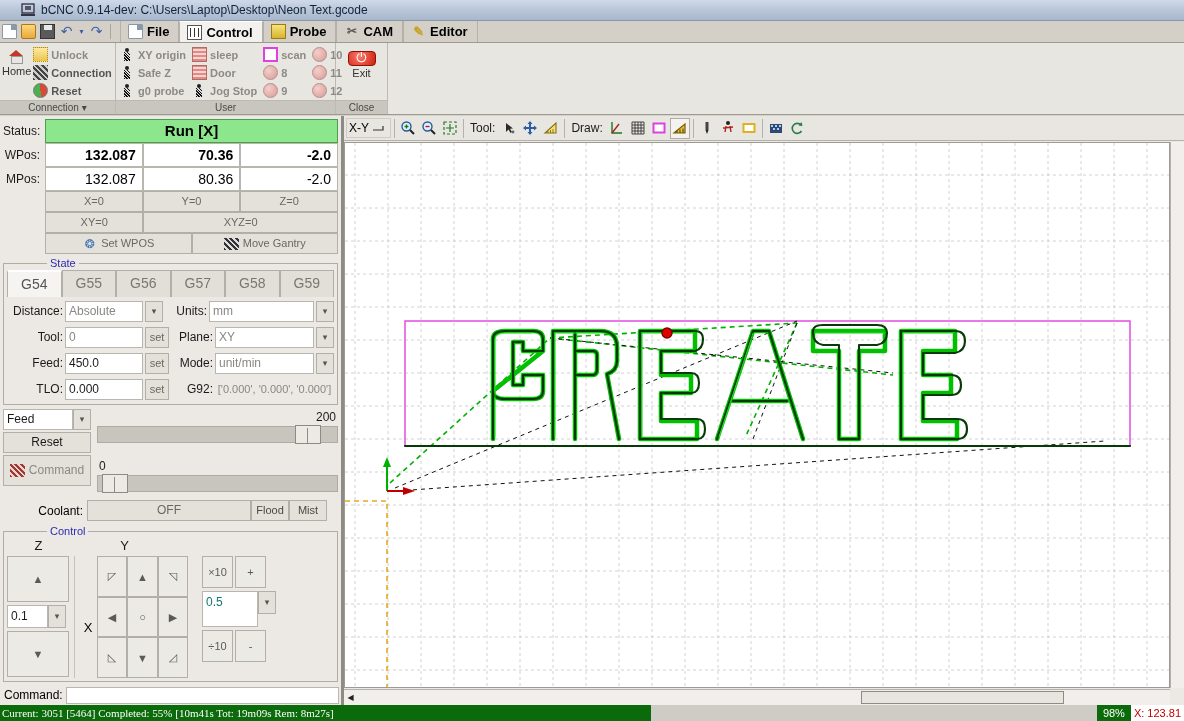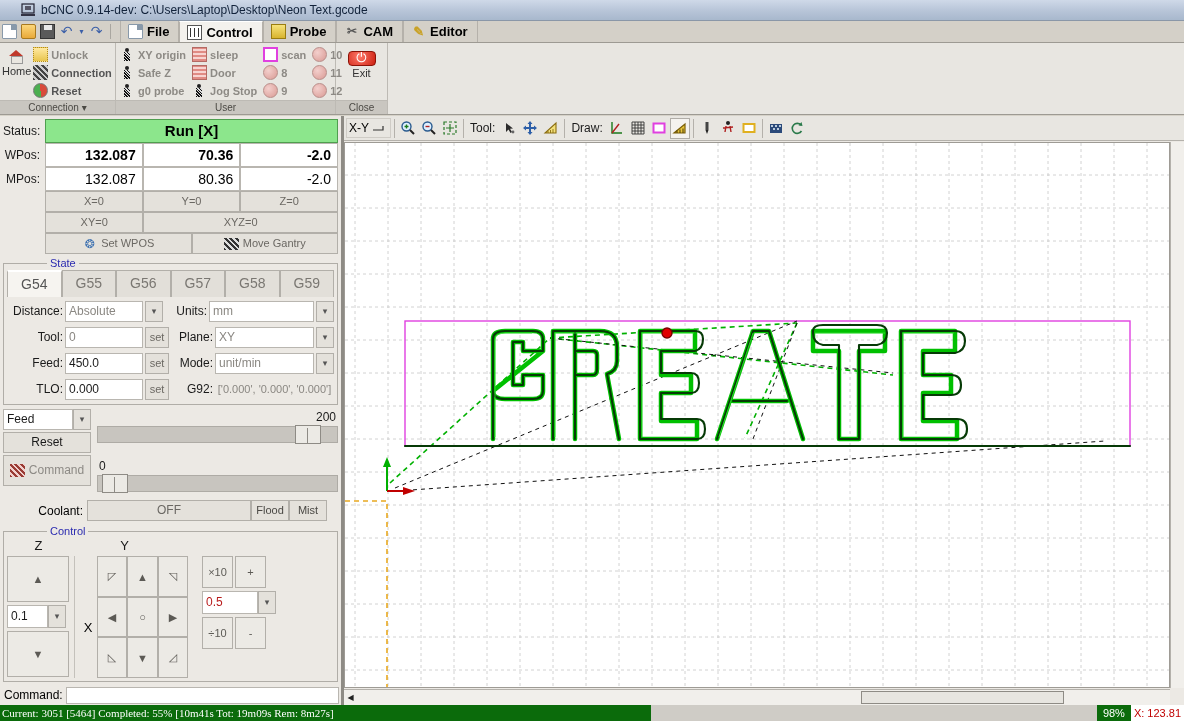--- a/index.html
+++ b/index.html
@@ -197,21 +197,21 @@
   .zcol .jogbtn { width: 62px; height: 46px; }
   .zstep { display: flex; margin: 3px 0; }
   .zstep .finput { width: 42px; }
   .pad { display: grid; grid-template-columns: 30px 31px 30px; grid-template-rows: 41px 40px 41px; }
   .pad .jogbtn { width: 100%; height: 100%; }
   .stepcol { width: 78px; margin-left: 14px; }
   .steprow { display: flex; gap: 2px; }
   .stepcol .jogbtn { height: 32px; }
   .stepbtn { width: 31px; }
   .stepmid { display: flex; margin: 3px 0; }
-  .stepmid .finput { width: 56px; height: 23px; line-height: 21px; color: #b91c1c; }
+  .stepmid .finput { width: 56px; height: 36px; line-height: 21px; color: #0f766e; }
   .vdiv { width: 1px; background: #c4c1bb; }
 
   
   .cmdrow { position: absolute; left: 0; right: 0; bottom: 0; display: flex; align-items: center; height: 20px; background: #ece9e4; }
   .cmd-lbl { font-size: 12px; padding: 0 3px 0 4px; }
   .cmd-input { flex: 1; height: 17px; background: #fff; border: 1px solid #b9b6b0; margin-right: 2px; }
 
   
   .cvtoolbar { height: 25px; background: #e8e6e1; display: flex; align-items: center; gap: 1px; padding: 0 2px; border-bottom: 1px solid #b4b1ab; }
   .cvlbl { font-size: 12px; color: #1a1a1a; padding: 0 3px; }

